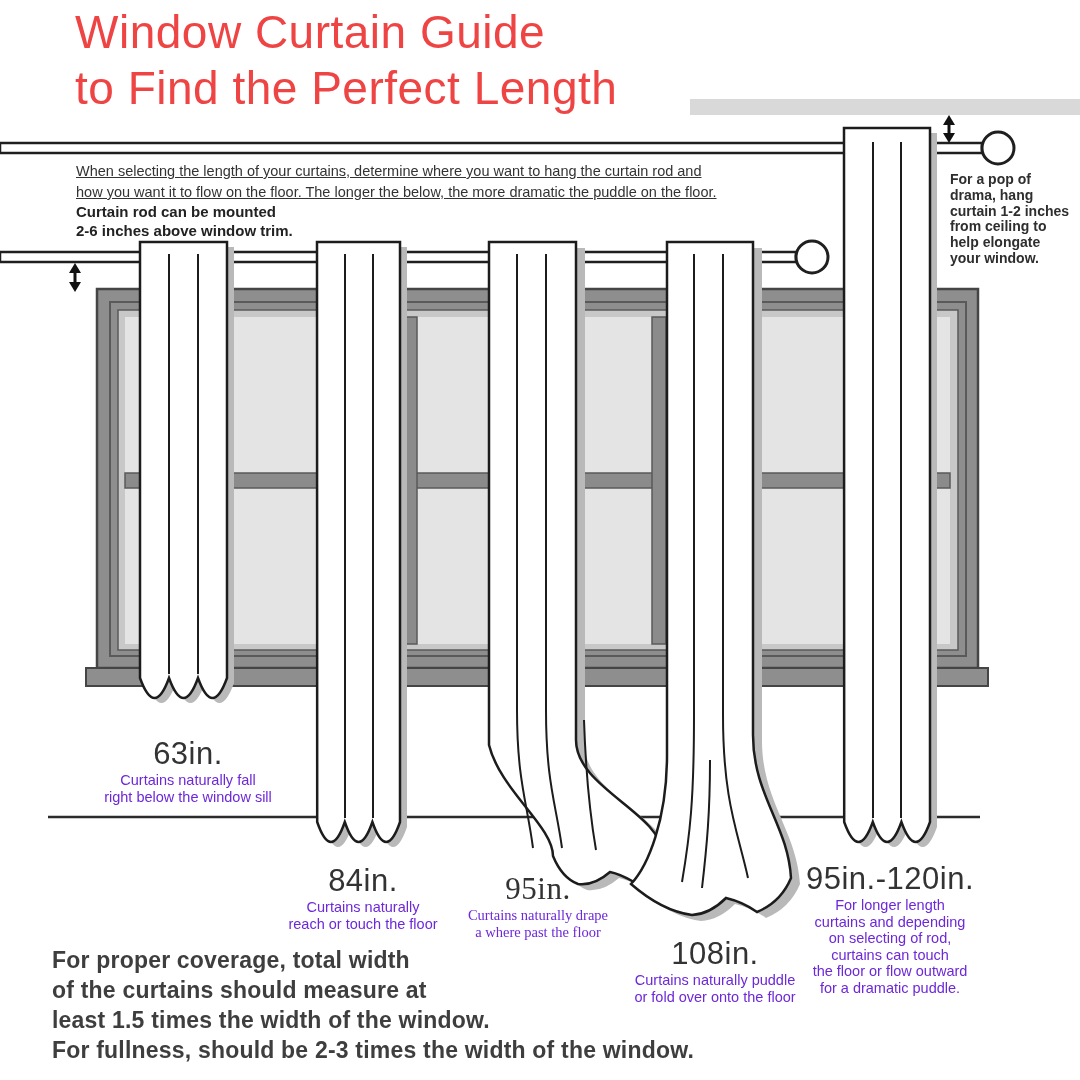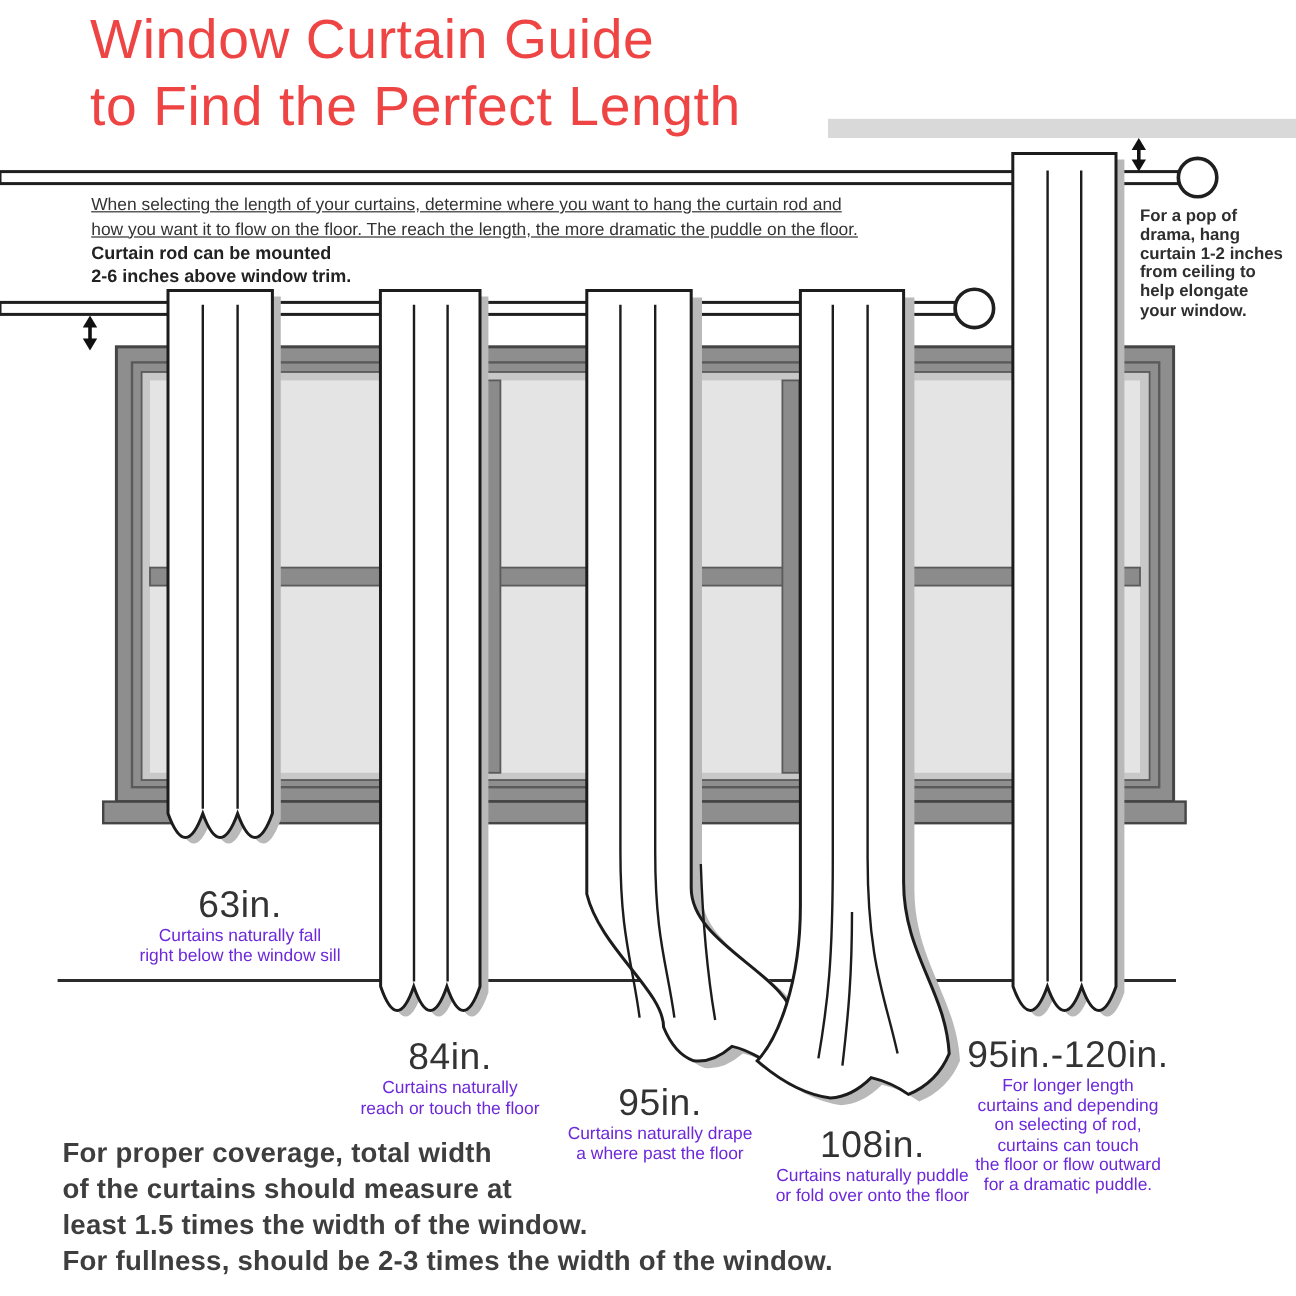--- a/index.html
+++ b/index.html
@@ -5,26 +5,26 @@
   html,body{margin:0;padding:0;background:#ffffff;}
   #canvas{
     position:relative;width:1080px;height:1080px;background:#ffffff;overflow:hidden;
     font-family:"Liberation Sans","DejaVu Sans",sans-serif;color:#2b2b2b;
   }
   .abs{position:absolute;}
   #title{left:75px;top:4px;font-size:46px;line-height:56px;color:#ef4444;letter-spacing:0.5px;}
   #intro{left:76px;top:161px;font-size:14.5px;line-height:20.5px;color:#333333;text-decoration:underline;}
   #rod-note{left:76px;top:202px;font-size:15px;line-height:19px;font-weight:bold;color:#222222;}
   #ceiling-note{left:950px;top:172px;width:145px;font-size:14px;line-height:15.8px;font-weight:bold;color:#2e2e2e;}
-  .curtain-label{transform:translateX(-50%);text-align:center;margin-left:12px;}
+  .curtain-label{transform:translateX(-50%);text-align:center;}
   .curtain-size{font-size:31px;line-height:33px;color:#333333;letter-spacing:0.5px;}
   .curtain-desc{font-size:14.5px;line-height:16.5px;color:#6d28d9;margin-top:2px;}
   #label-63{left:188px;top:737px;}
   #label-84{left:363px;top:864px;}
-  #label-95{left:538px;top:902px;}
+  #label-95{left:538px;top:872px;font-family:Liberation Serif, serif;}
   #label-108{left:715px;top:937px;}
   #label-95-120{left:890px;top:862px;width:240px;margin-left:-120px;transform:none;}
   #footer{left:52px;top:945px;font-size:23px;line-height:30px;font-weight:bold;color:#3e3e3e;letter-spacing:0.2px;}
   svg{display:block;}
 </style>
 </head>
 <body>
 
 <div id="canvas">
 
@@ -108,21 +108,21 @@
     </g>
   </svg>
 
   <div id="title" class="abs">
     <div>Window Curtain Guide</div>
     <div>to Find the Perfect Length</div>
   </div>
 
   <div id="intro" class="abs">
     <div>When selecting the length of your curtains, determine where you want to hang the curtain rod and</div>
-    <div>how you want it to flow on the floor. The reach the length, the more dramatic the puddle on the floor.</div>
+    <div>how you want it to flow on the floor. The longer the below, the more dramatic the puddle on the floor.</div>
   </div>
 
   <div id="rod-note" class="abs">
     <div>Curtain rod can be mounted</div>
     <div>2-6 inches above window trim.</div>
   </div>
 
   <div id="ceiling-note" class="abs">
       <div>For a pop of</div>
       <div>drama, hang</div>

